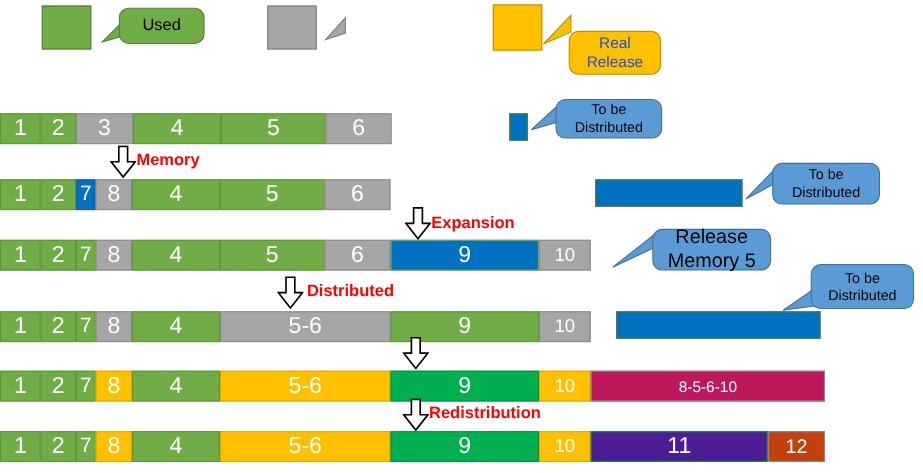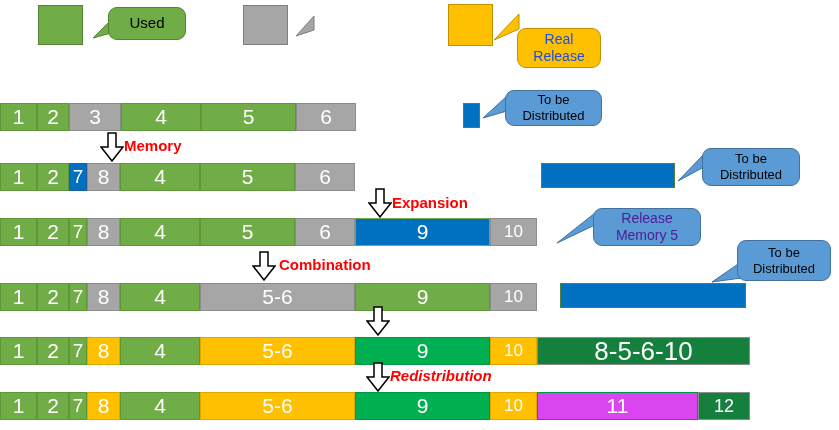--- a/index.html
+++ b/index.html
@@ -161,21 +161,21 @@
       </div>
       <div class="mem-block" style="width: 155px; background: rgb(255, 192, 0); border-color: rgb(223, 168, 0); font-size: 21px;">
         <span>5-6</span>
       </div>
       <div class="mem-block" style="width: 135px; background: rgb(0, 176, 80); border-color: rgb(0, 150, 72); font-size: 21px;">
         <span>9</span>
       </div>
       <div class="mem-block" style="width: 47px; background: rgb(255, 192, 0); border-color: rgb(223, 168, 0); font-size: 17px;">
         <span>10</span>
       </div>
-      <div class="mem-block" style="width: 213px; background: #15803d; border-color: rgb(140, 140, 140); font-size: 26px; text-align: center;">
+      <div class="mem-block" style="width: 213px; background: #be185d; border-color: rgb(140, 140, 140); font-size: 14px; text-align: center;">
         <span>8-5-6-10</span>
       </div>
     </div>
     <div class="mem-row" style="top: 392px;">
       <div class="mem-block" style="width: 37px; background: rgb(112, 173, 71); border-color: rgb(94, 150, 56); font-size: 21px;">
         <span>1</span>
       </div>
       <div class="mem-block" style="width: 32px; background: rgb(112, 173, 71); border-color: rgb(94, 150, 56); font-size: 21px;">
         <span>2</span>
       </div>
@@ -190,54 +190,54 @@
       </div>
       <div class="mem-block" style="width: 155px; background: rgb(255, 192, 0); border-color: rgb(223, 168, 0); font-size: 21px;">
         <span>5-6</span>
       </div>
       <div class="mem-block" style="width: 135px; background: rgb(0, 176, 80); border-color: rgb(0, 150, 72); font-size: 21px;">
         <span>9</span>
       </div>
       <div class="mem-block" style="width: 47px; background: rgb(255, 192, 0); border-color: rgb(223, 168, 0); font-size: 17px;">
         <span>10</span>
       </div>
-      <div class="mem-block" style="width: 161px; background: #d946ef; border-color: rgb(0, 150, 72); font-size: 21px;">
+      <div class="mem-block" style="width: 161px; background: #4c1d95; border-color: rgb(0, 150, 72); font-size: 21px;">
         <span>11</span>
       </div>
-      <div class="mem-block" style="width: 52px; background: #15803d; border-color: rgb(140, 140, 140); font-size: 18px;">
+      <div class="mem-block" style="width: 52px; background: #c2410c; border-color: rgb(140, 140, 140); font-size: 18px;">
         <span>12</span>
       </div>
     </div>
     <div class="flow-arrow" style="left: 100px; top: 132px;"><svg width="24" height="30" viewBox="0 0 24 30">
         <path d="M8 1 H16 V15 H23 L12 29 L1 15 H8 Z" fill="#ffffff" stroke="#000000" stroke-width="1.5"></path>
       </svg></div>
     <div class="arrow-label" style="left: 124px; top: 137px;">Memory</div>
     <div class="flow-arrow" style="left: 368px; top: 188px;"><svg width="24" height="30" viewBox="0 0 24 30">
         <path d="M8 1 H16 V15 H23 L12 29 L1 15 H8 Z" fill="#ffffff" stroke="#000000" stroke-width="1.5"></path>
       </svg></div>
     <div class="arrow-label" style="left: 392px; top: 194px;">Expansion</div>
     <div class="flow-arrow" style="left: 252px; top: 251px;"><svg width="24" height="30" viewBox="0 0 24 30">
         <path d="M8 1 H16 V15 H23 L12 29 L1 15 H8 Z" fill="#ffffff" stroke="#000000" stroke-width="1.5"></path>
       </svg></div>
-    <div class="arrow-label" style="left: 279px; top: 256px;">Combination</div>
+    <div class="arrow-label" style="left: 279px; top: 256px;">Distributed</div>
     <div class="flow-arrow" style="left: 366px; top: 306px;"><svg width="24" height="30" viewBox="0 0 24 30">
         <path d="M8 1 H16 V15 H23 L12 29 L1 15 H8 Z" fill="#ffffff" stroke="#000000" stroke-width="1.5"></path>
       </svg></div>
     <div class="flow-arrow" style="left: 366px; top: 362px;"><svg width="24" height="30" viewBox="0 0 24 30">
         <path d="M8 1 H16 V15 H23 L12 29 L1 15 H8 Z" fill="#ffffff" stroke="#000000" stroke-width="1.5"></path>
       </svg></div>
-    <div class="arrow-label" style="left: 390px; top: 367px; font-style: italic;">Redistribution</div>
+    <div class="arrow-label" style="left: 390px; top: 367px;">Redistribution</div>
     <div class="dist-rect" style="left: 463px; top: 103px; width: 17px; height: 25px; background: rgb(0, 112, 192); border: 1px solid rgb(83, 129, 53);"></div>
     <div class="dist-rect" style="left: 541px; top: 163px; width: 134px; height: 25px; background: rgb(0, 112, 192); border: 1px solid rgb(83, 129, 53);"></div>
     <div class="dist-rect" style="left: 560px; top: 283px; width: 186px; height: 25px; background: rgb(0, 112, 192); border: 1px solid rgb(83, 129, 53);"></div>
     <div class="bubble" style="left: 505px; top: 90px; width: 97px; height: 36px; background: rgb(91, 155, 213); border-color: rgb(65, 113, 156); color: rgb(0, 0, 0); font-size: 13px;">
       <span>To be Distributed</span>
     </div>
     <div class="bubble" style="left: 702px; top: 148px; width: 98px; height: 38px; background: rgb(91, 155, 213); border-color: rgb(65, 113, 156); color: rgb(0, 0, 0); font-size: 13px;">
       <span>To be Distributed</span>
     </div>
-    <div class="bubble" style="left: 593px; top: 208px; width: 108px; height: 38px; background: rgb(91, 155, 213); border-color: rgb(65, 113, 156); color: #4c1d95; font-size: 14px;">
+    <div class="bubble" style="left: 593px; top: 208px; width: 108px; height: 38px; background: rgb(91, 155, 213); border-color: rgb(65, 113, 156); color: #000000; font-size: 18px;">
       <span>Release Memory 5</span>
     </div>
     <div class="bubble" style="left: 737px; top: 240px; width: 94px; height: 41px; background: rgb(91, 155, 213); border-color: rgb(65, 113, 156); color: rgb(0, 0, 0); font-size: 13px;">
       <span>To be Distributed</span>
     </div>
   </div>
 
 </body></html>

